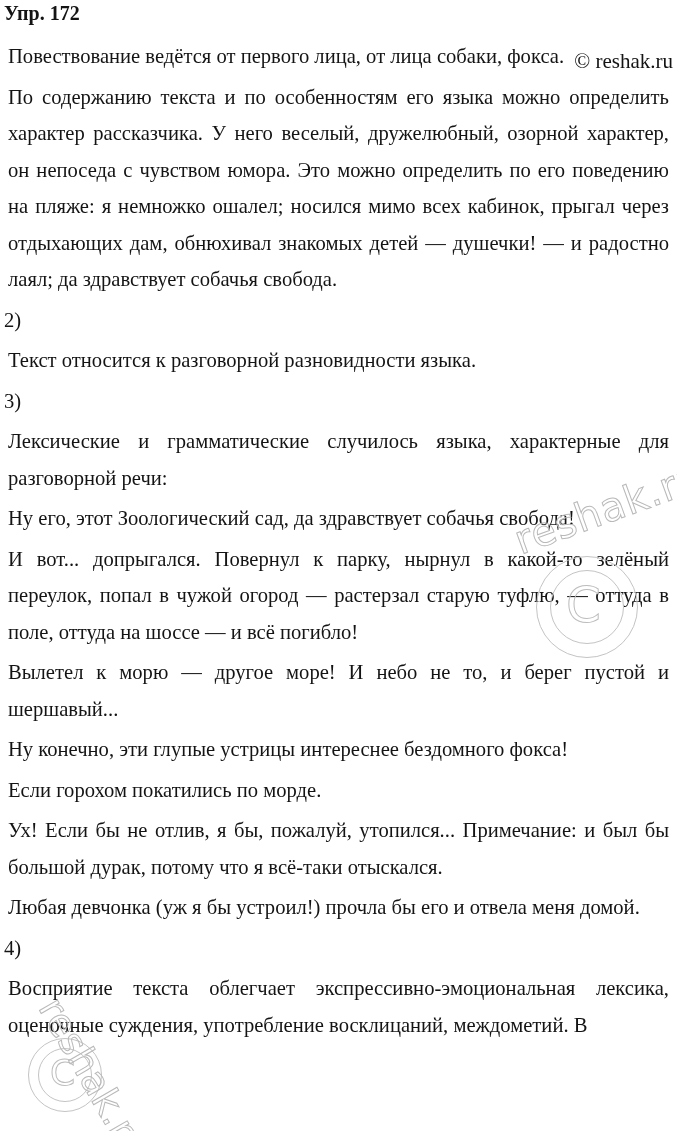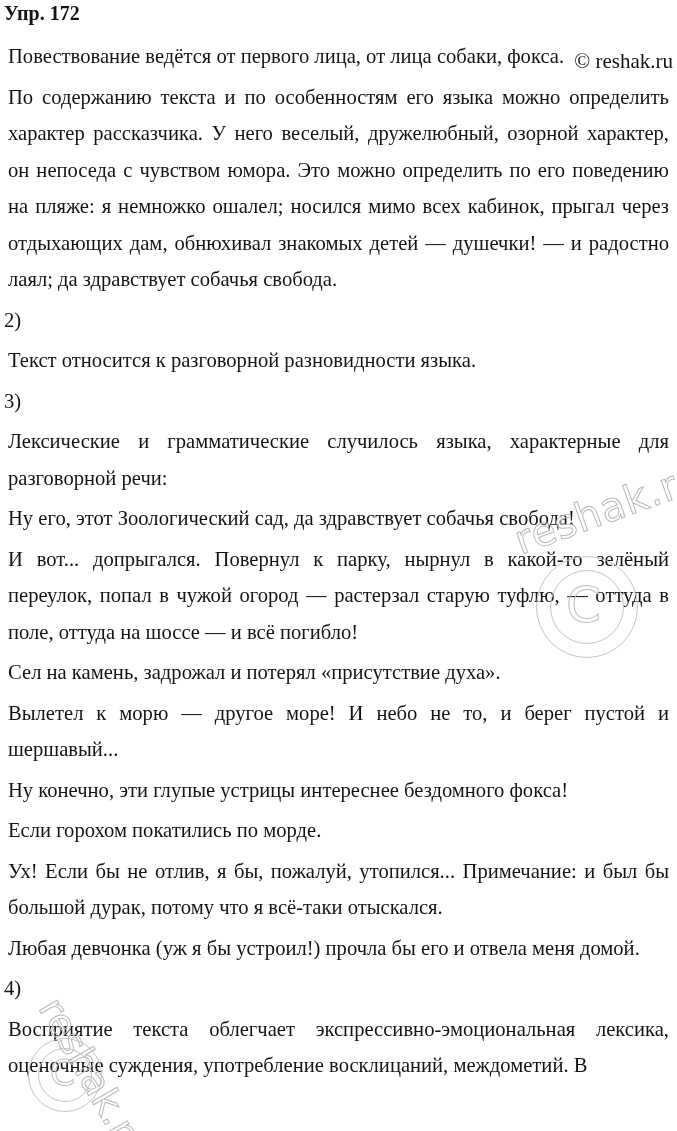--- a/index.html
+++ b/index.html
@@ -116,21 +116,20 @@
 
   <div class="content">
     <p class="para">Повествование ведётся от первого лица, от лица собаки, фокса.</p>
     <p class="para">По содержанию текста и по особенностям его языка можно определить характер рассказчика. У него веселый, дружелюбный, озорной характер, он непоседа с чувством юмора. Это можно определить по его поведению на пляже: я немножко ошалел; носился мимо всех кабинок, прыгал через отдыхающих дам, обнюхивал знакомых детей — душечки! — и радостно лаял; да здравствует собачья свобода.</p>
     <p class="marker">2)</p>
     <p class="para">Текст относится к разговорной разновидности языка.</p>
     <p class="marker">3)</p>
     <p class="para">Лексические и грамматические случилось языка, характерные для разговорной речи:</p>
     <p class="para">Ну его, этот Зоологический сад, да здравствует собачья свобода!</p>
     <p class="para">И вот... допрыгался. Повернул к парку, нырнул в какой-то зелёный переулок, попал в чужой огород — растерзал старую туфлю, — оттуда в поле, оттуда на шоссе — и всё погибло!</p>
-    <p class="para">Сел на камень, задрожал и потерял «присутствие духа».</p>
     <p class="para">Вылетел к морю — другое море! И небо не то, и берег пустой и шершавый...</p>
     <p class="para">Ну конечно, эти глупые устрицы интереснее бездомного фокса!</p>
     <p class="para">Если горохом покатились по морде.</p>
     <p class="para">Ух! Если бы не отлив, я бы, пожалуй, утопился... Примечание: и был бы большой дурак, потому что я всё-таки отыскался.</p>
     <p class="para">Любая девчонка (уж я бы устроил!) прочла бы его и отвела меня домой.</p>
     <p class="marker">4)</p>
     <p class="para">Восприятие текста облегчает экспрессивно-эмоциональная лексика, оценочные суждения, употребление восклицаний, междометий. В</p>
   </div>
 </div>
 

